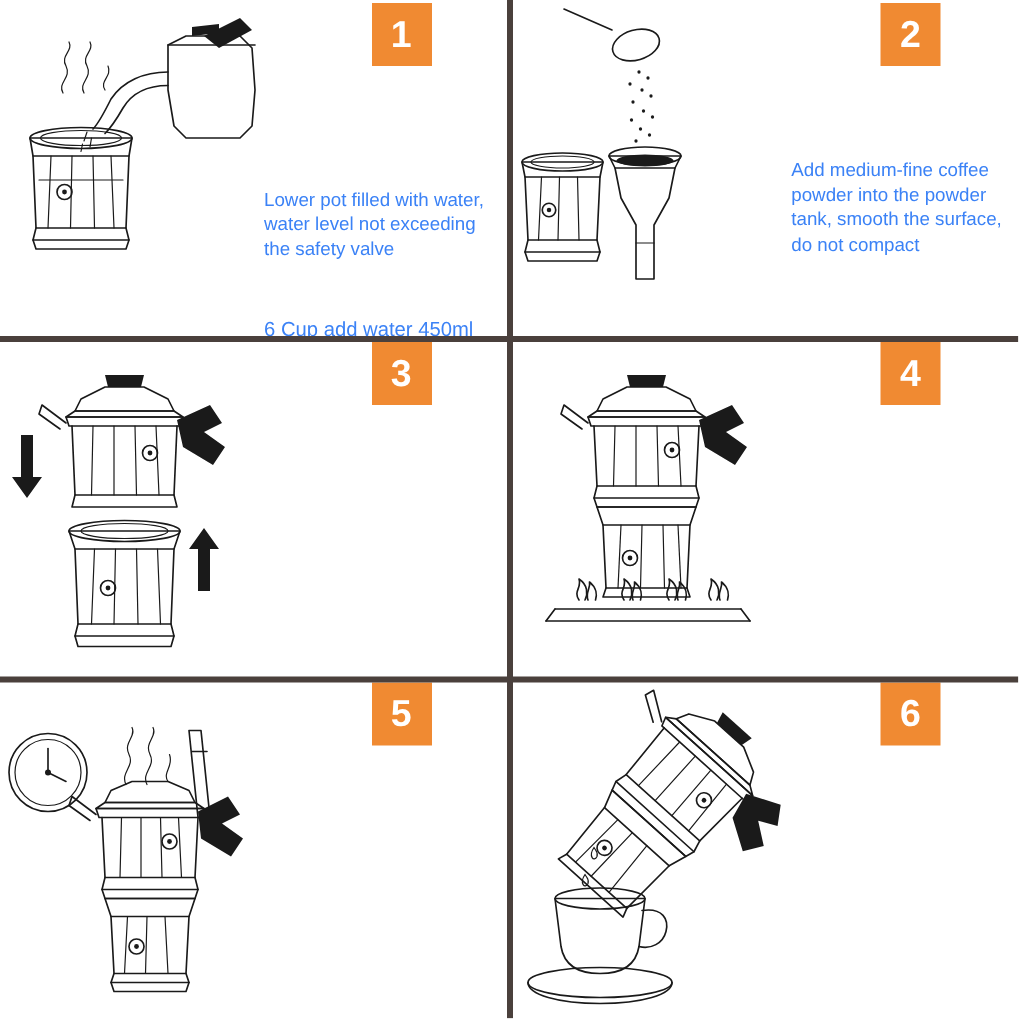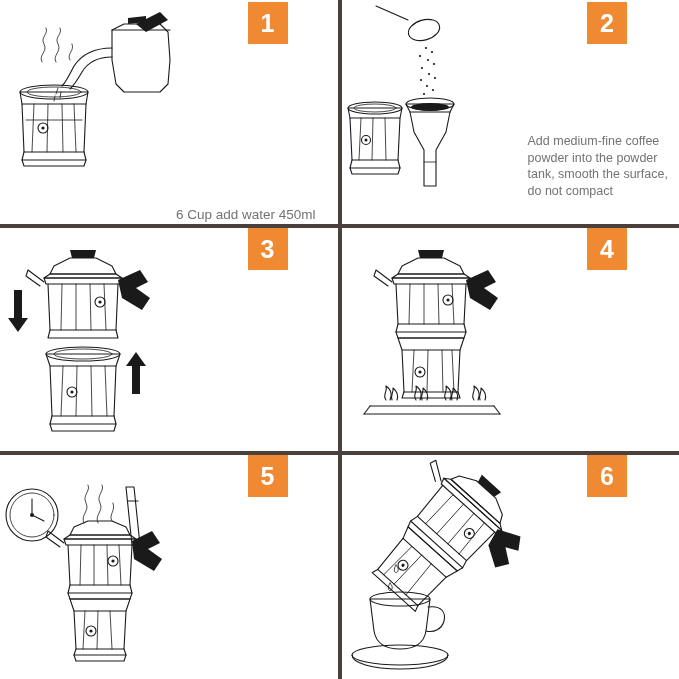--- a/index.html
+++ b/index.html
@@ -66,23 +66,22 @@
     font-weight: bold;
     line-height: 42px;
     text-align: center;
     letter-spacing: 0;
   }
   .cell .badge { right: 52px; }
   .caption {
     position: absolute;
     font-size: 12.5px;
     line-height: 16.5px;
-    color: #737373;
+    color: #3b82f6;
     white-space: pre-line;
-    margin-top: 28px;
   }
   .art {
     position: absolute;
     left: 0;
     top: 0;
   }
   svg { display: block; }
   .ln { fill: none; stroke: #1a1a1a; stroke-width: 1.1; stroke-linejoin: round; stroke-linecap: round; }
   .ln-thin { fill: none; stroke: #1a1a1a; stroke-width: 0.8; stroke-linecap: round; }
   .blk { fill: #1a1a1a; stroke: none; }
@@ -129,21 +128,23 @@
 
           <path class="ln" d="M112 48 C96 48 82 54 74 66 C70 74 66 82 62 86"></path>
           <path class="ln" d="M112 57 C98 57 88 62 82 72 C78 79 74 85 70 89"></path>
 
           <path class="ln-thin" d="M58 88 L56 94"></path>
           <path class="ln-thin" d="M61 92 L60 98"></path>
           <path class="ln-thin" d="M55 96 L54 101"></path>
         </svg>
       </div>
       <div class="caption" style="left:176px; top:108px; width:156px;">
-        <br>
+        <span>Lower pot filled with water,
+water level not exceeding
+the safety valve</span><br>
         <span style="font-size:13.5px;line-height:19px;">
           <span>6 Cup add water 450ml</span><br>
           <br>
           
         </span>
       </div>
     </div>
 
     <div class="cell">
       <div class="badge">2</div>

